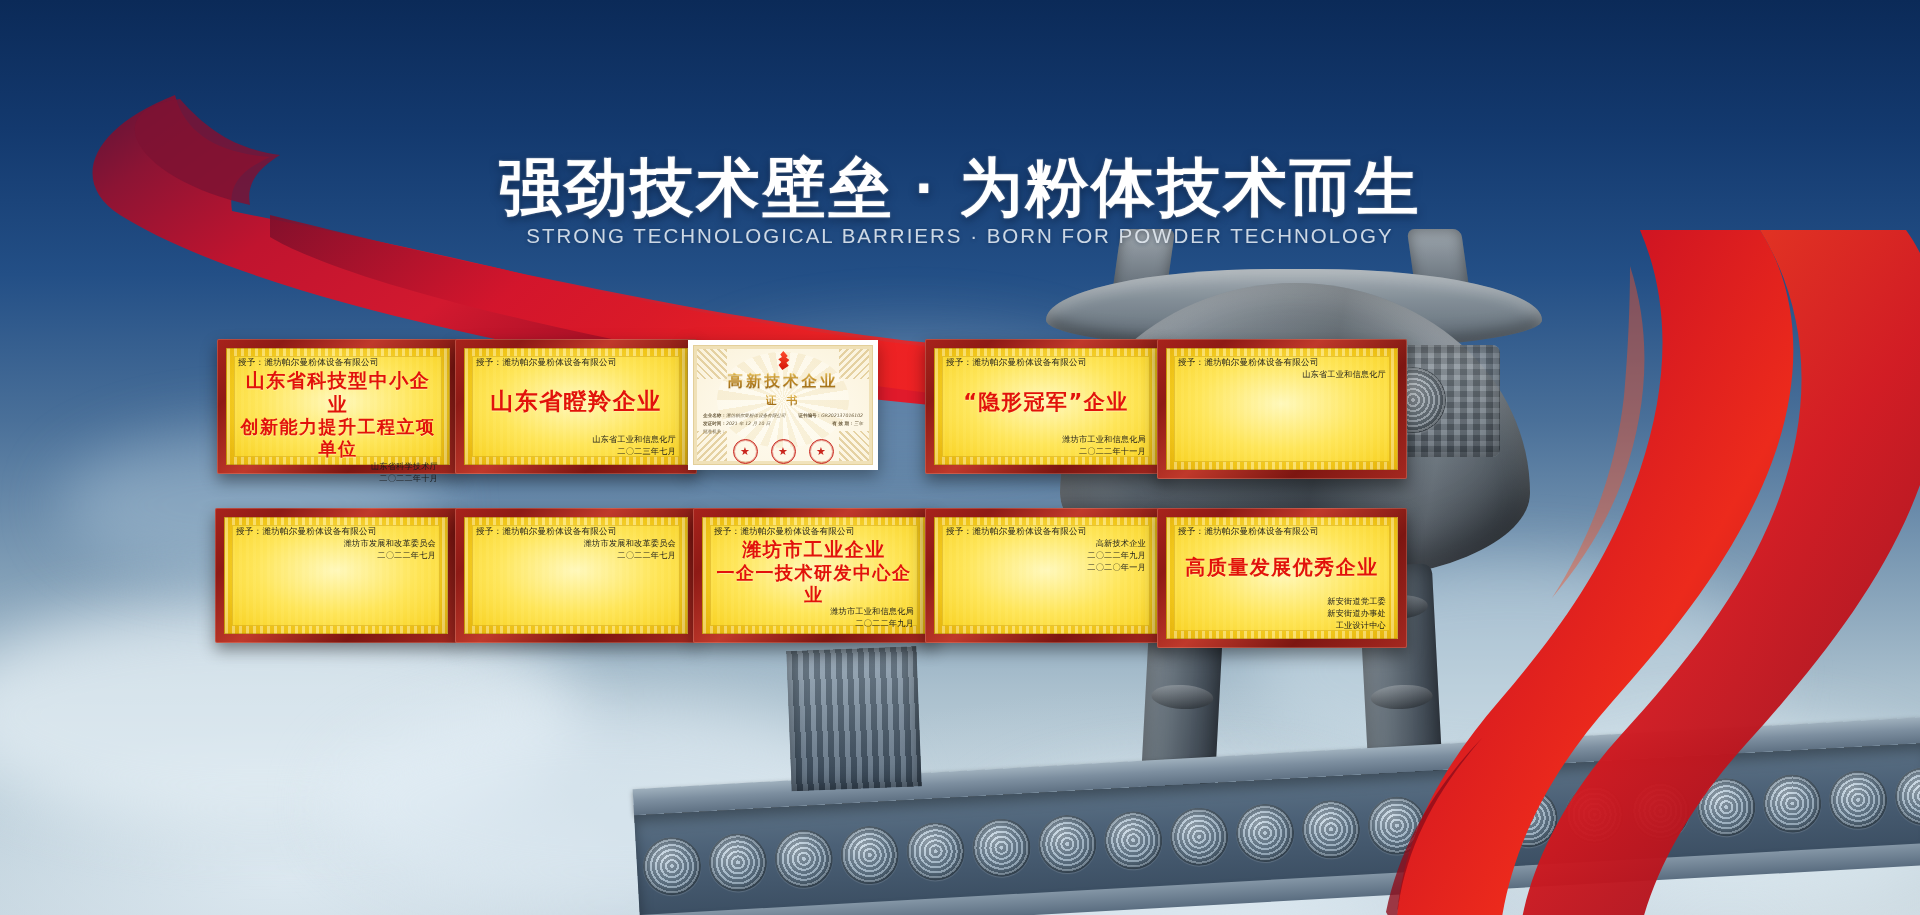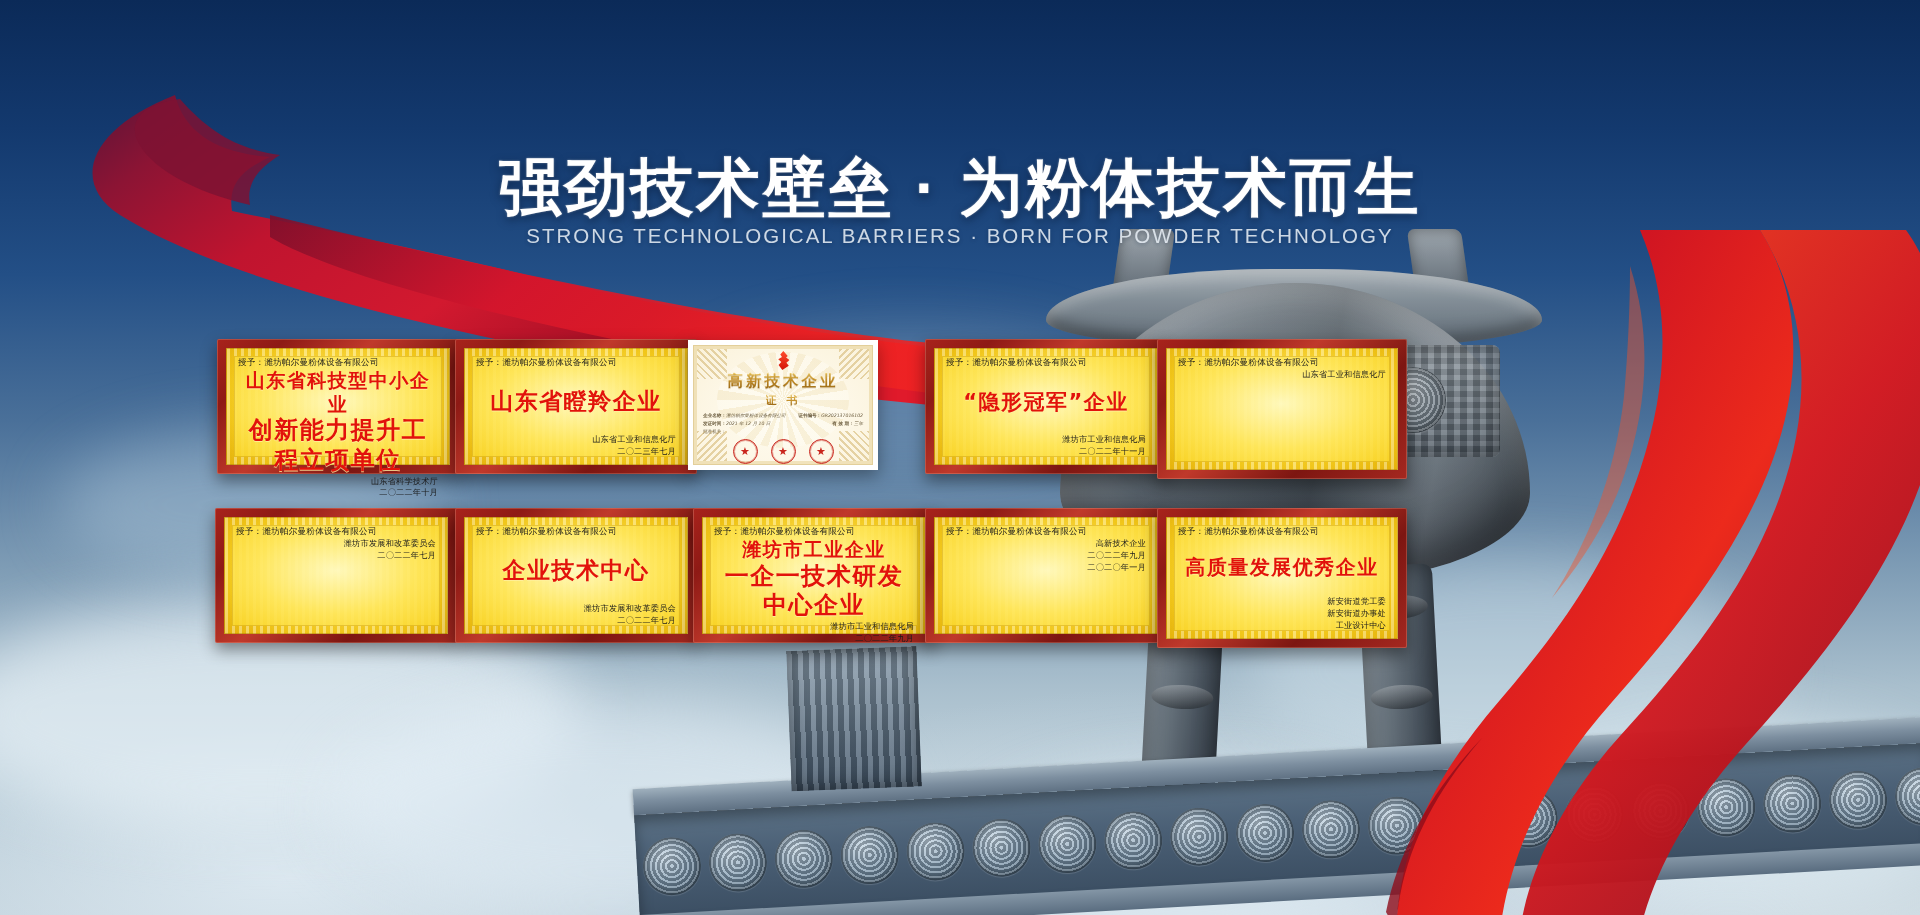--- a/index.html
+++ b/index.html
@@ -132,21 +132,21 @@
     background:radial-gradient(ellipse at 50% 45%, rgba(255,249,190,.95) 0%, rgba(255,231,92,.92) 55%, rgba(250,214,40,.88) 100%);
     box-shadow:inset 0 0 0 1px rgba(190,140,10,.35);}
   .plq-in>*{position:relative;z-index:2;}
   .p-grant{font-size:8.6px;color:#1b1b1b;letter-spacing:.2px;white-space:nowrap;
     font-family:"DejaVu Sans","Liberation Sans",sans-serif;}
   .p-title{flex:1;display:flex;flex-direction:column;justify-content:center;
     align-items:center;text-align:center;color:#e2120b;font-weight:700;
     font-size:19px;letter-spacing:1.5px;line-height:1.24;
     font-family:"DejaVu Sans","Liberation Sans",sans-serif;
     text-shadow:0 1px 0 rgba(255,240,160,.8);}
-  .p-title .l2{font-size:24px;}
+  .p-title .l2{font-size:18px;}
   .p-foot{text-align:right;font-size:8.2px;color:#1b1b1b;line-height:1.45;
     letter-spacing:.2px;font-family:"DejaVu Sans","Liberation Sans",sans-serif;}
 
   
   .cert{position:absolute;left:688px;top:340px;width:190px;height:130px;
     background:#ffffff;box-shadow:0 6px 16px rgba(0,0,0,.35);
     padding:5px;box-sizing:border-box;}
   .cert-in{position:relative;width:100%;height:100%;box-sizing:border-box;
     background:
       radial-gradient(ellipse at 50% 58%, rgba(255,252,240,1) 0%, rgba(253,247,230,1) 55%, rgba(250,242,218,1) 100%);
@@ -386,23 +386,20 @@
         <div class="p-foot">
           <div data-interactable="false">潍坊市发展和改革委员会</div>
           <div data-interactable="false">二〇二二年七月</div>
         </div>
       </div>
     </div>
 
     <div class="plq" style="left:455px;top:508px;" data-interactable="true">
       <div class="plq-in">
         <div class="p-grant" data-interactable="false">授予：潍坊帕尔曼粉体设备有限公司</div>
-        <div class="p-title">
-          <div style="font-size:23px" data-interactable="false">企业技术中心</div>
-        </div>
         <div class="p-foot">
           <div data-interactable="false">潍坊市发展和改革委员会</div>
           <div data-interactable="false">二〇二二年七月</div>
         </div>
       </div>
     </div>
 
     <div class="plq" style="left:693px;top:508px;" data-interactable="true">
       <div class="plq-in">
         <div class="p-grant" data-interactable="false">授予：潍坊帕尔曼粉体设备有限公司</div>

